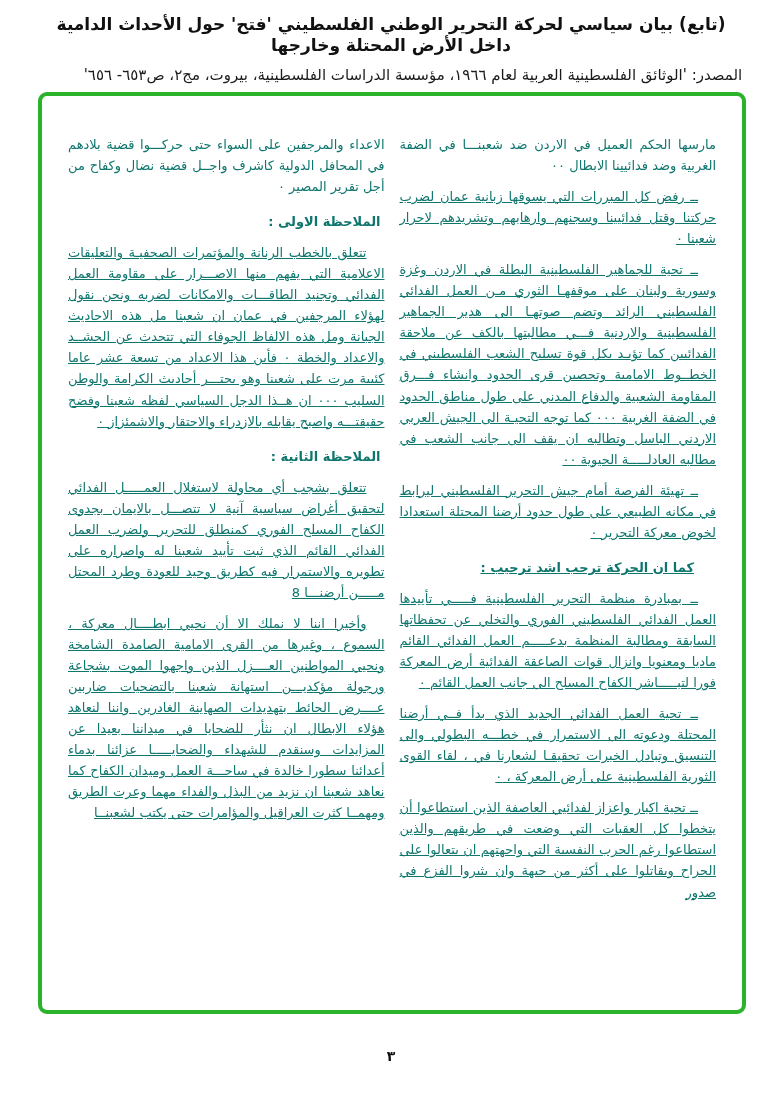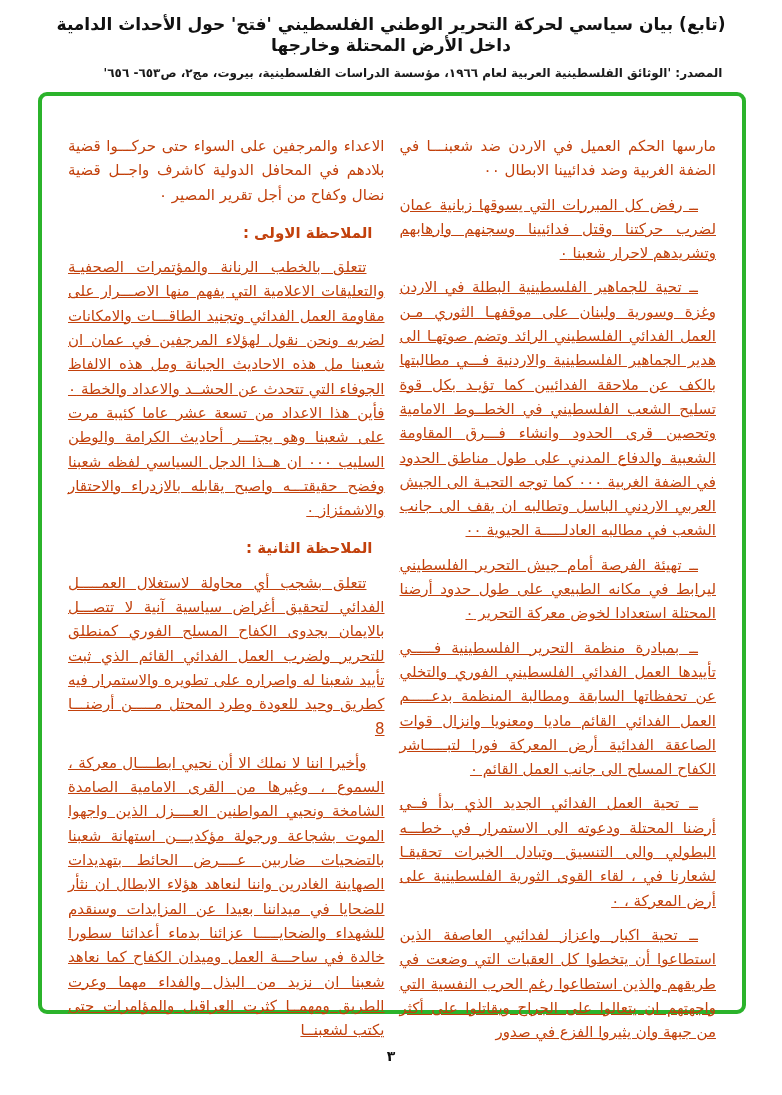--- a/index.html
+++ b/index.html
@@ -25,22 +25,22 @@
     direction: rtl;
     color: #111;
   }
   .header .title {
     font-size: 17px;
     font-weight: bold;
     line-height: 1.25;
     padding: 0 40px;
   }
   .header .source {
-    font-size: 12px;
-    font-weight: bold;
+    font-size: 15px;
+    font-weight: normal;
     margin-top: 9px;
     color: #1a1a1a;
     margin-left: 44px;
   }
   .doc-frame {
     position: absolute;
     left: 38px;
     top: 92px;
     width: 708px;
     height: 922px;
@@ -57,33 +57,33 @@
     box-sizing: border-box;
     padding: 0 30px;
     display: flex;
     gap: 15px;
     direction: rtl;
   }
   .col {
     flex: 1 1 0;
     min-width: 0;
     direction: rtl;
-    color: #c2410c;
-    font-size: 15px;
+    color: #0f766e;
+    font-size: 13px;
     line-height: 1.62;
   }
   .p {
     margin: 0 0 10px 0;
     text-align: justify;
   }
   .p.indent { text-indent: 18px; text-decoration: underline; }
   .p.bold { font-weight: bold; }
   .p.heading {
     font-weight: bold;
-    margin: 14px 12px 10px 0;
+    margin: 14px 4px 10px 0;
     text-align: right;
   }
   .page-number {
     position: absolute;
     left: 0;
     right: 0;
     top: 1048px;
     text-align: center;
     font-size: 14px;
     font-weight: bold;
@@ -102,20 +102,21 @@
 
   <div class="doc-frame"></div>
 
   <div class="columns">
 
     <div class="col">
       <p class="p">مارسها الحكم العميل في الاردن ضد شعبنـــا في الضفة الغربية وضد فدائيينا الابطال ٠٠</p>
       <p class="p indent">ــ رفض كل المبررات التي يسوقها زبانية عمان لضرب حركتنا وقتل فدائيينا وسجنهم وارهابهم وتشريدهم لاحرار شعبنا ٠</p>
       <p class="p indent">ــ تحية للجماهير الفلسطينية البطلة في الاردن وغزة وسورية ولبنان على موقفهـا الثوري مـن العمل الفدائي الفلسطيني الرائد وتضم صوتهـا الى هدير الجماهير الفلسطينية والاردنية فـــي مطالبتها بالكف عن ملاحقة الفدائيين كما تؤيـد بكل قوة تسليح الشعب الفلسطيني في الخطــوط الامامية وتحصين قرى الحدود وانشاء فـــرق المقاومة الشعبية والدفاع المدني على طول مناطق الحدود في الضفة الغربية ٠٠٠ كما توجه التحيـة الى الجيش العربي الاردني الباسل وتطالبه ان يقف الى جانب الشعب في مطالبه العادلـــــة الحيوية ٠٠</p>
       <p class="p indent">ــ تهيئة الفرصة أمام جيش التحرير الفلسطيني ليرابط في مكانه الطبيعي على طول حدود أرضنا المحتلة استعدادا لخوض معركة التحرير ٠</p>
+      <p class="p heading indent">كما ان الحركة ترحب اشد ترحيب :</p>
       <p class="p indent">ــ بمبادرة منظمة التحرير الفلسطينية فـــــي تأييدها العمل الفدائي الفلسطيني الفوري والتخلي عن تحفظاتها السابقة ومطالبة المنظمة بدعـــــم العمل الفدائي القائم ماديا ومعنويا وانزال قوات الصاعقة الفدائية أرض المعركة فورا لتبـــــاشر الكفاح المسلح الى جانب العمل القائم ٠</p>
       <p class="p indent">ــ تحية العمل الفدائي الجديد الذي بدأ فــي أرضنا المحتلة ودعوته الى الاستمرار في خطـــه البطولي والى التنسيق وتبادل الخبرات تحقيقـا لشعارنا في ، لقاء القوى الثورية الفلسطينية على أرض المعركة ، ٠</p>
       <p class="p indent">ــ تحية اكبار واعزاز لفدائيي العاصفة الذين استطاعوا أن يتخطوا كل العقبات التي وضعت في طريقهم والذين استطاعوا رغم الحرب النفسية التي واجهتهم ان يتعالوا على الجراح ويقاتلوا على أكثر من جبهة وان يثيروا الفزع في صدور</p>
     </div>
 
     <div class="col">
       <p class="p">الاعداء والمرجفين على السواء حتى حركـــوا قضية بلادهم في المحافل الدولية كاشرف واجــل قضية نضال وكفاح من أجل تقرير المصير ٠</p>
       <p class="p heading">الملاحظة الاولى :</p>
       <p class="p indent">تتعلق بالخطب الرنانة والمؤتمرات الصحفيـة والتعليقات الاعلامية التي يفهم منها الاصـــرار على مقاومة العمل الفدائي وتجنيد الطاقـــات والامكانات لضربه ونحن نقول لهؤلاء المرجفين في عمان ان شعبنا مل هذه الاحاديث الجبانة ومل هذه الالفاظ الجوفاء التي تتحدث عن الحشــد والاعداد والخطة ٠ فأين هذا الاعداد من تسعة عشر عاما كئيبة مرت على شعبنا وهو يجتـــر أحاديث الكرامة والوطن السليب ٠٠٠ ان هــذا الدجل السياسي لفظه شعبنا وفضح حقيقتـــه واصبح يقابله بالازدراء والاحتقار والاشمئزاز ٠</p>
       <p class="p heading">الملاحظة الثانية :</p>

